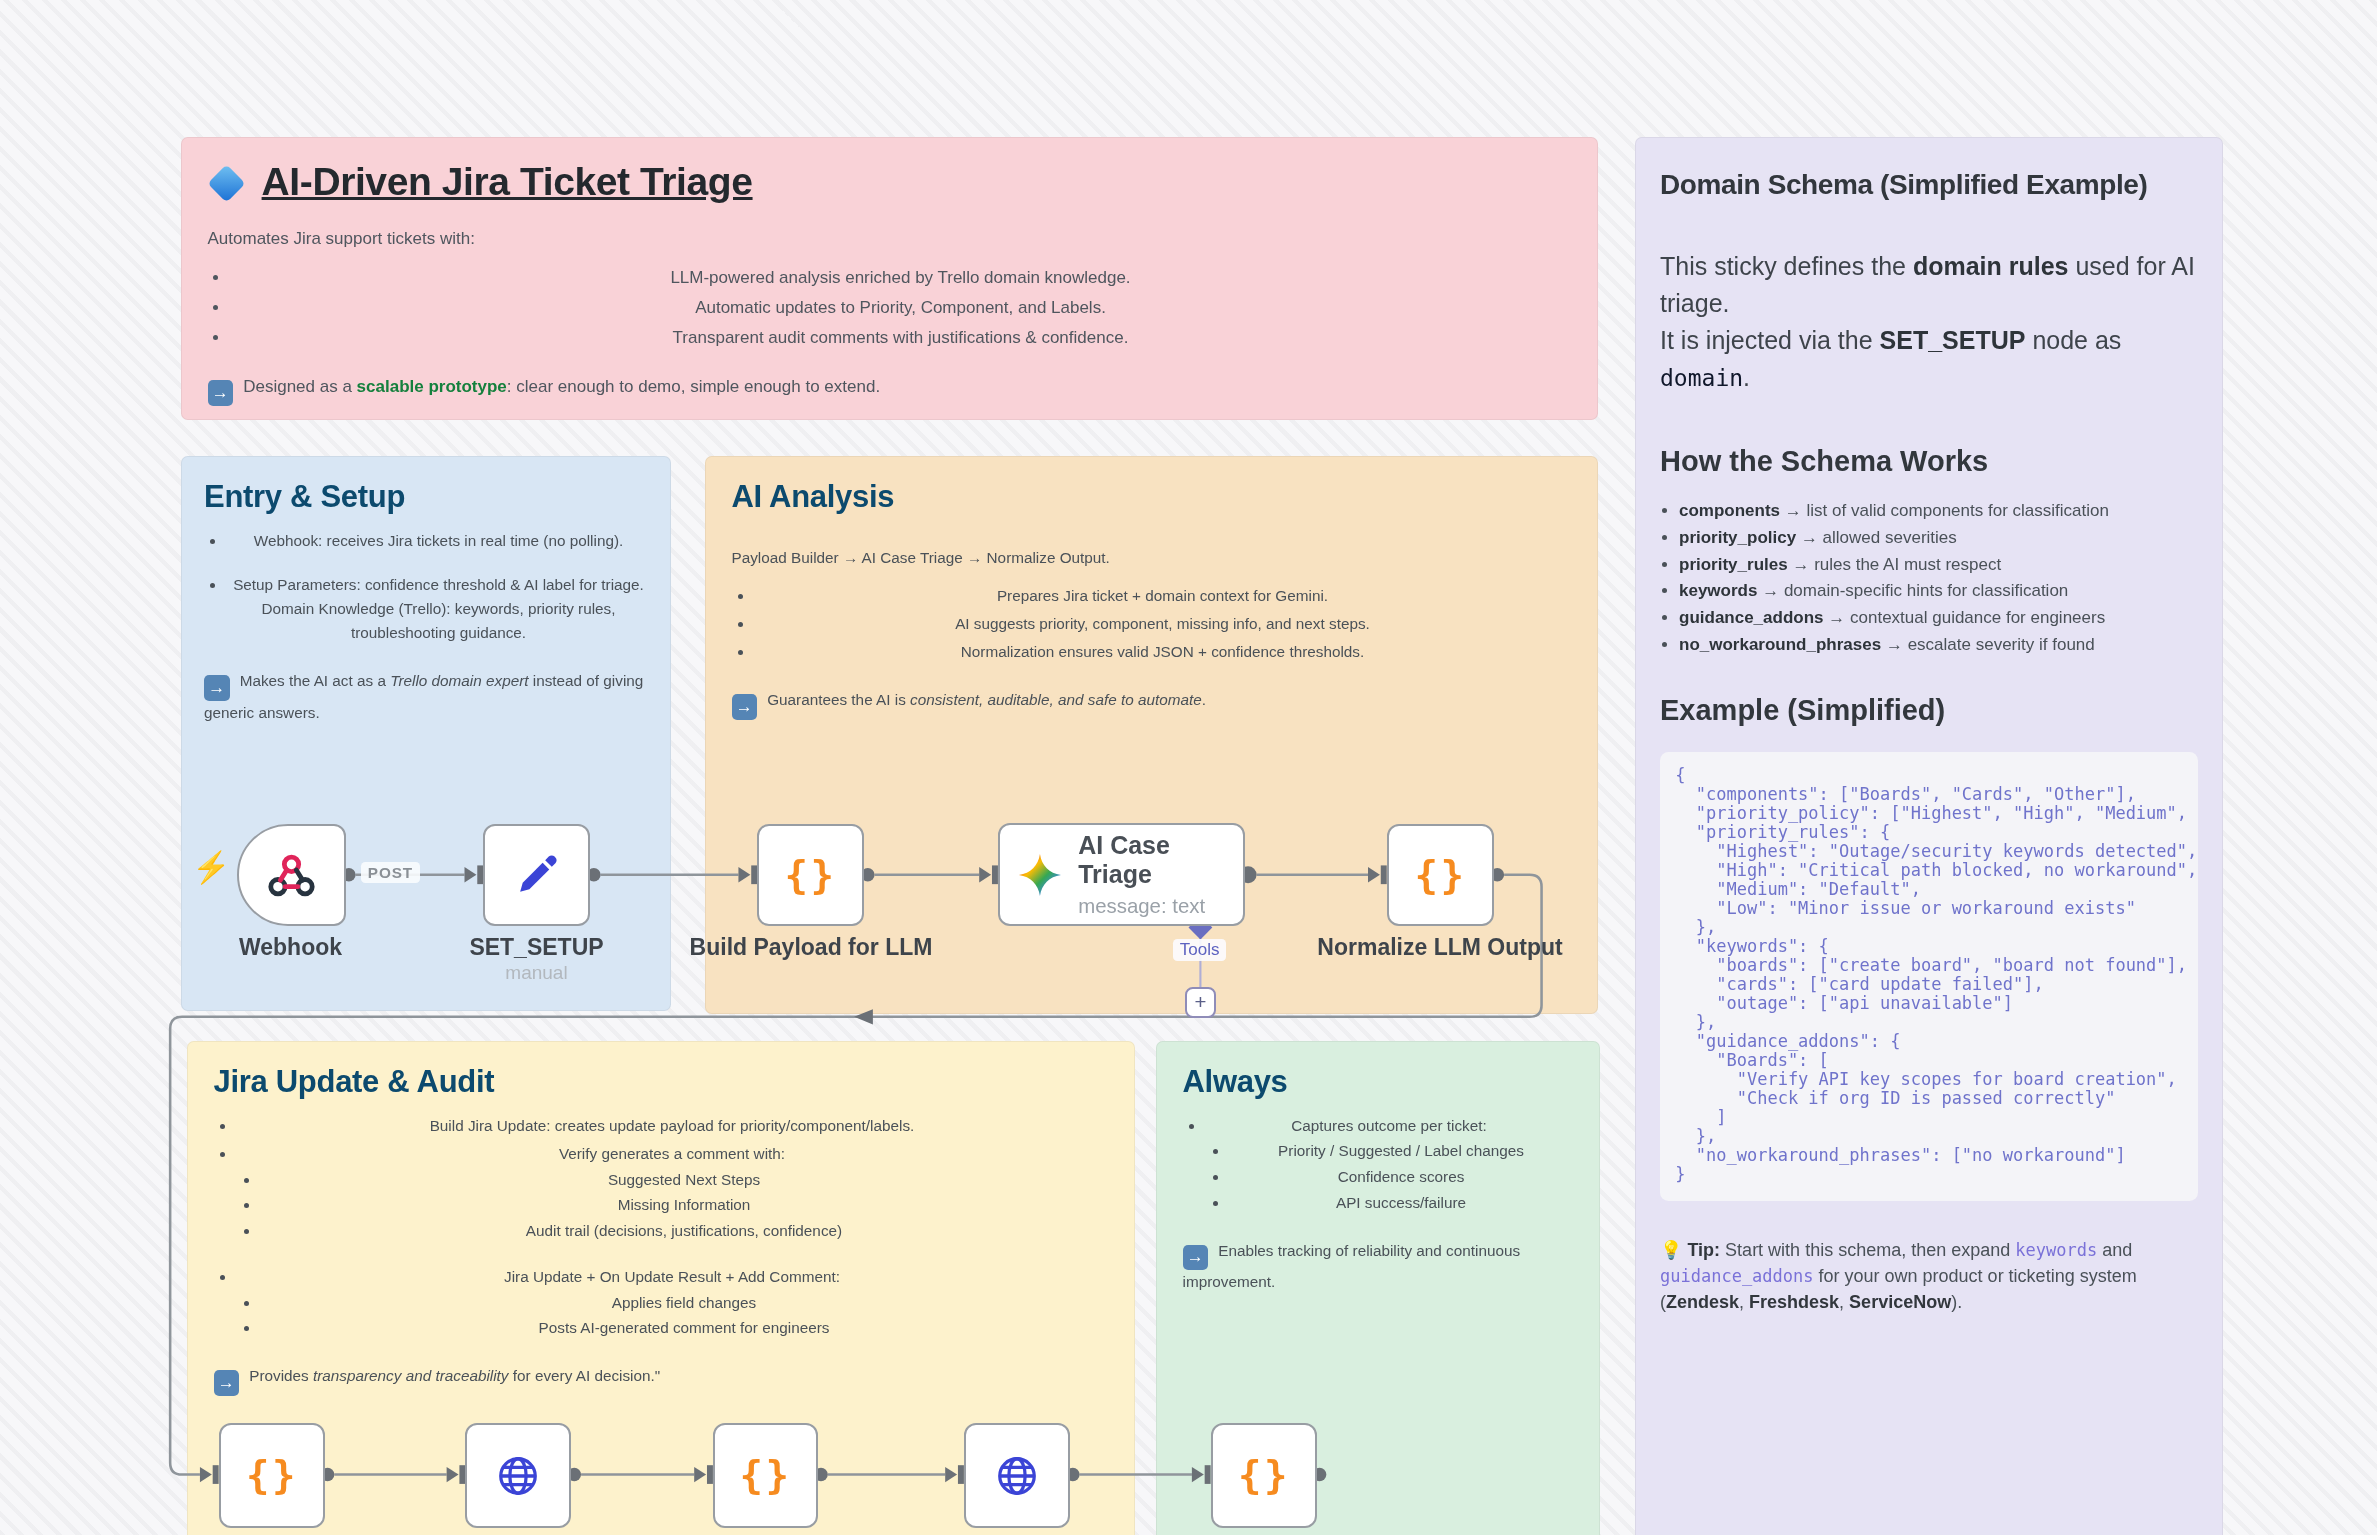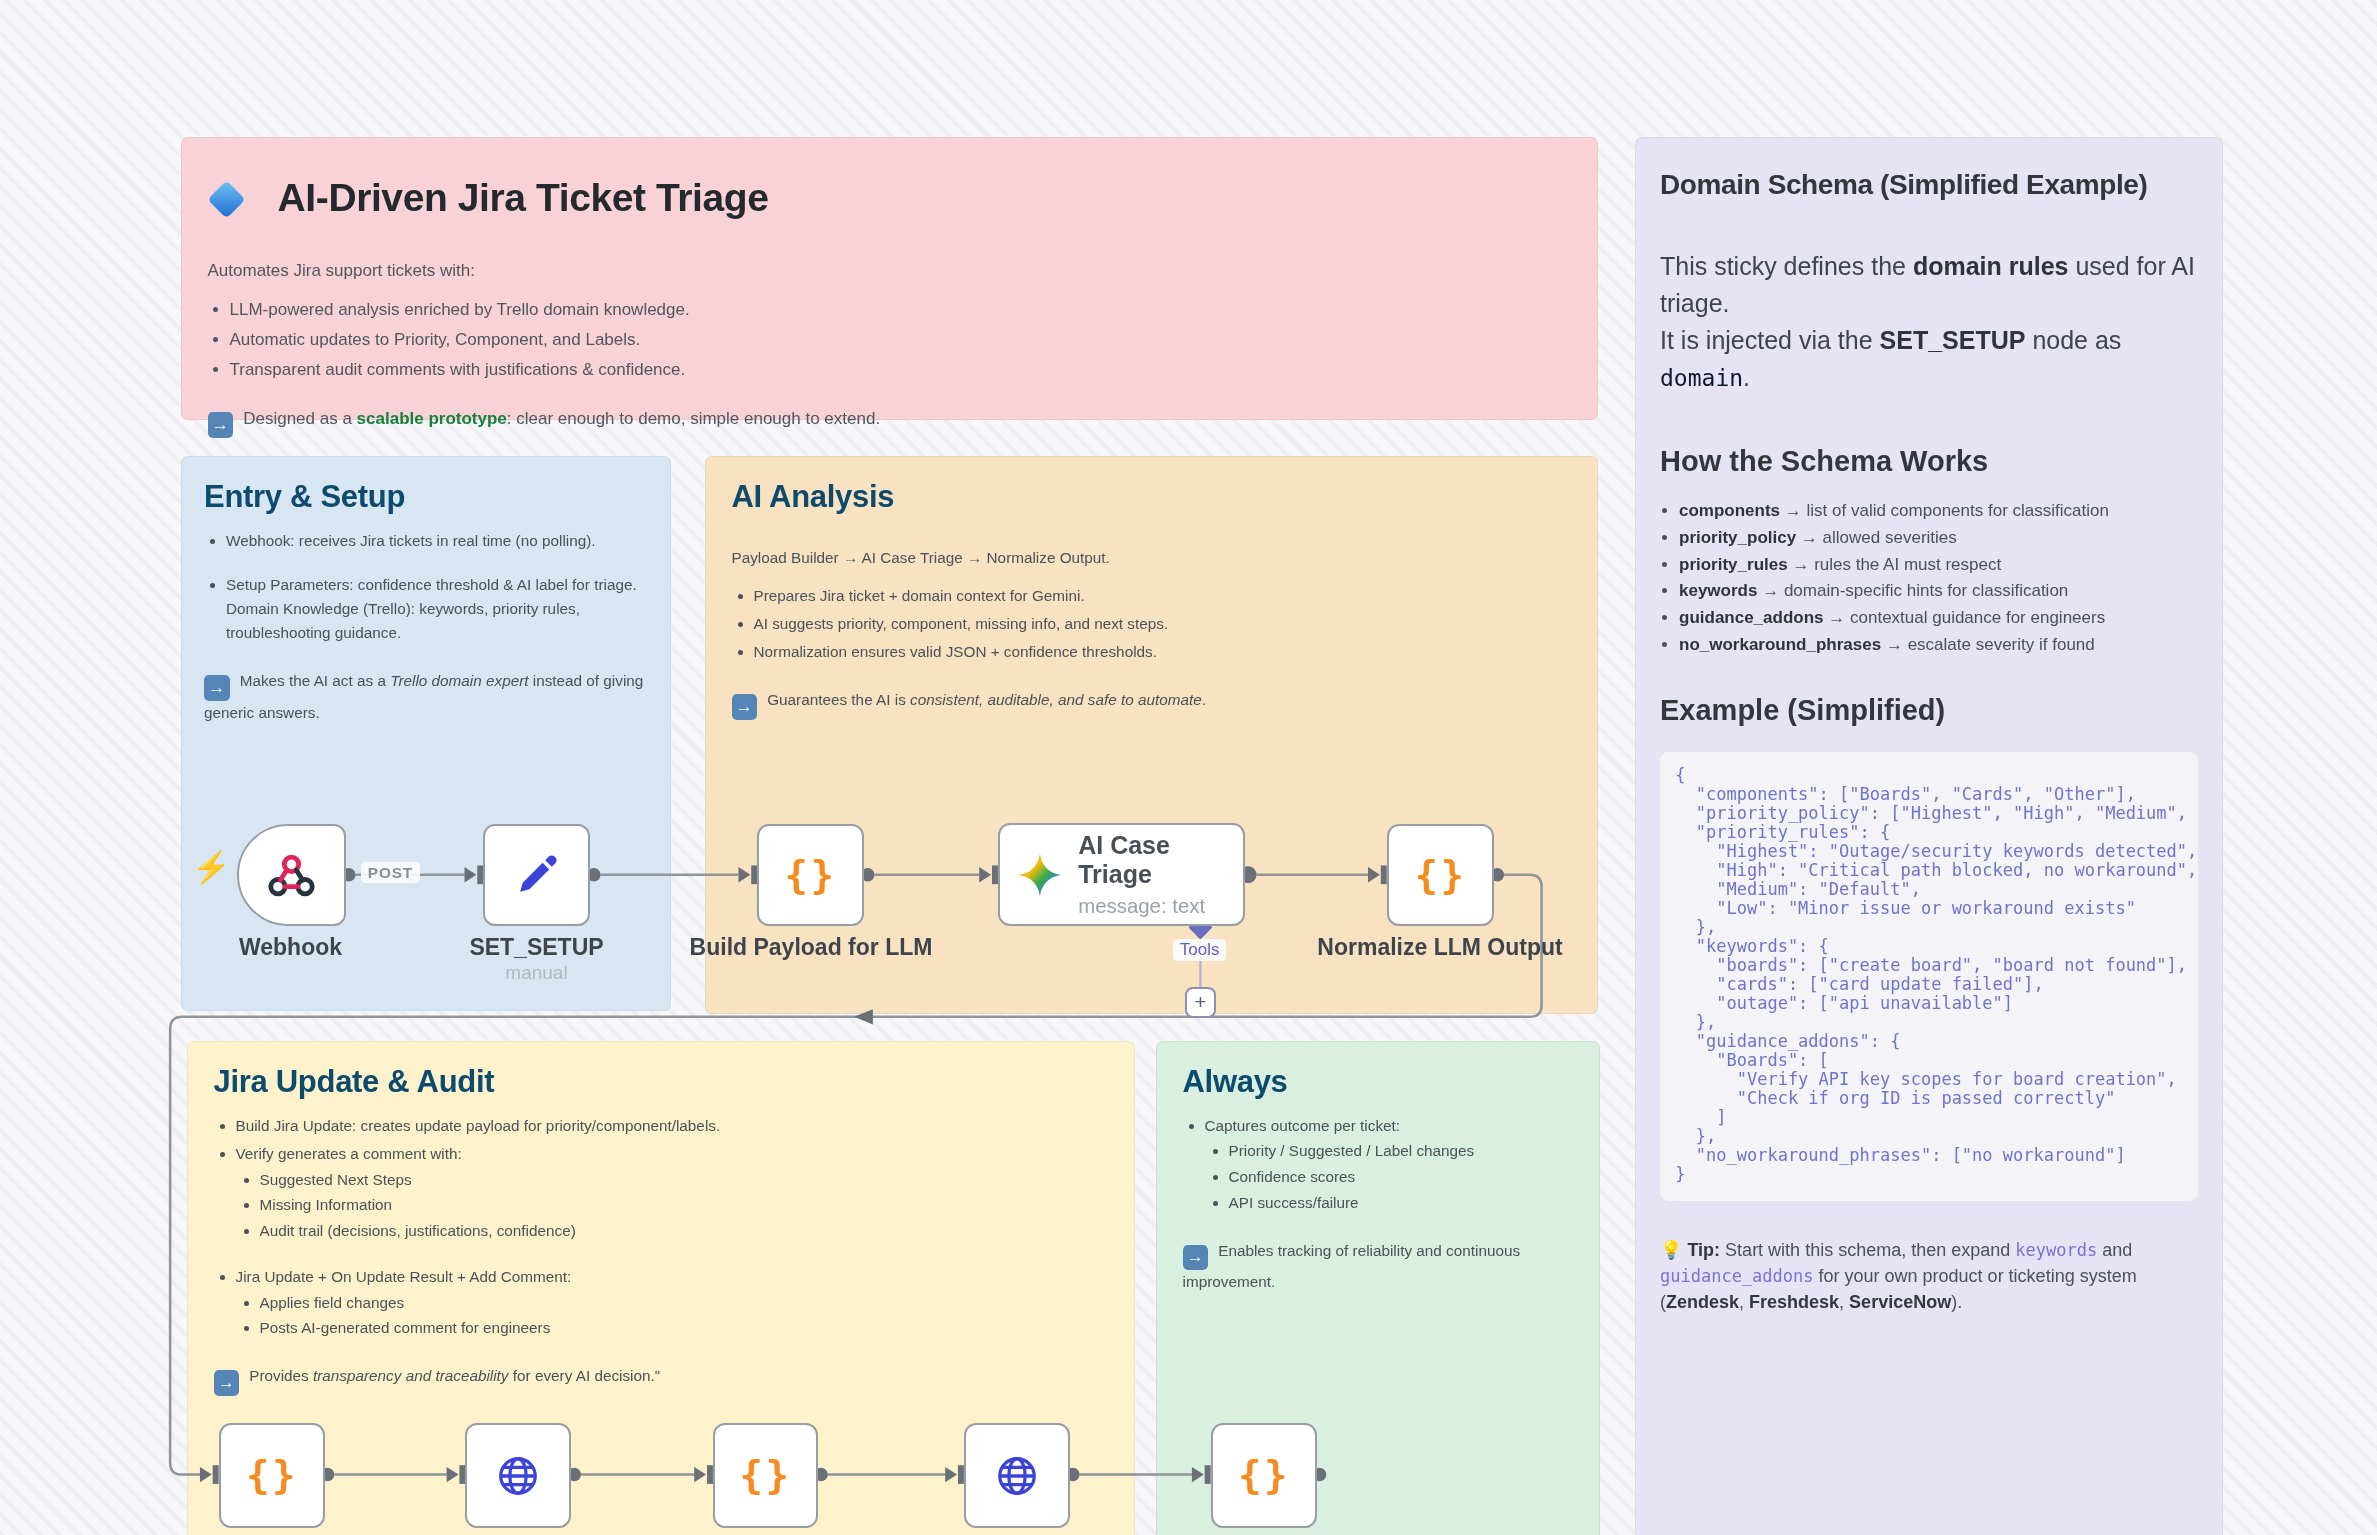--- a/index.html
+++ b/index.html
@@ -14,24 +14,24 @@
   .sticky h2{margin:0;font-size:31px;font-weight:800;color:#0c4a6e;letter-spacing:-0.3px;}
   .sbody{font-size:15.3px;line-height:24px;color:#4a5158;}
   .pink  {left:181px;top:137px;width:1417px;height:283px;background:#f9d2d7;}
   .blue  {left:181px;top:456px;width:490px;height:555px;background:#d8e6f4;padding:22px 19px 22px 22px;}
   .orange{left:705px;top:456px;width:893px;height:558px;background:#f8e2c1;}
   .yellow{left:187px;top:1041px;width:948px;height:562px;background:#fdf2cc;}
   .green {left:1156px;top:1041px;width:444px;height:562px;background:#d9efdf;}
   .purple{left:1635px;top:137px;width:588px;height:1447px;background:#e6e3f4;padding:22px 24px;}
   .titlerow{display:flex;align-items:center;}
   .diamond{width:27px;height:27px;background:linear-gradient(135deg,#72c2f2,#1a6fd4);transform:rotate(45deg);border-radius:5.1px;display:inline-block;margin:3.4px 22px 0 5.1px;flex:0 0 auto;}
-  .pink h1{margin:16px;font-size:39px;font-weight:800;color:#24292e;letter-spacing:-0.4px;}
+  .pink h1{margin:0;font-size:39px;font-weight:800;color:#24292e;letter-spacing:-0.4px;text-decoration:underline;}
   .pink .sbody{font-size:17px;line-height:25.5px;color:#4f565e;}
   ul.blist{margin:13.6px 0 0;padding-left:22px;}
-  ul.blist li{margin:4.3px 0;}
+  ul.blist li{margin:4.3px 0;text-align:center;}
   ul.sublist{margin:1.7px 0 0;padding-left:24px;list-style:disc;}
   ul.sublist li{margin:1.7px 0;}
   .mt44{margin-top:37px;} .mt36{margin-top:31px;} .mt26{margin-top:22px;} .mt16{margin-top:13.6px;}
   .note{margin-top:24px;}
   .arrowbox{display:inline-flex;width:25.5px;height:25.5px;background:#5585b5;border-radius:5.1px;color:#fff;align-items:center;justify-content:center;font-size:17px;font-weight:bold;vertical-align:-6.8px;margin-right:10.2px;}
   .pink .arrowbox{vertical-align:-6px;}
   .it{font-style:italic;} .b{font-weight:700;color:#15803d;}
   
   .purple h1{margin:0;font-size:28px;line-height:49px;font-weight:800;color:#32373d;letter-spacing:-0.4px;}
   .schema-p{margin:39px 0 0;font-size:25px;line-height:37px;color:#3e444b;}

